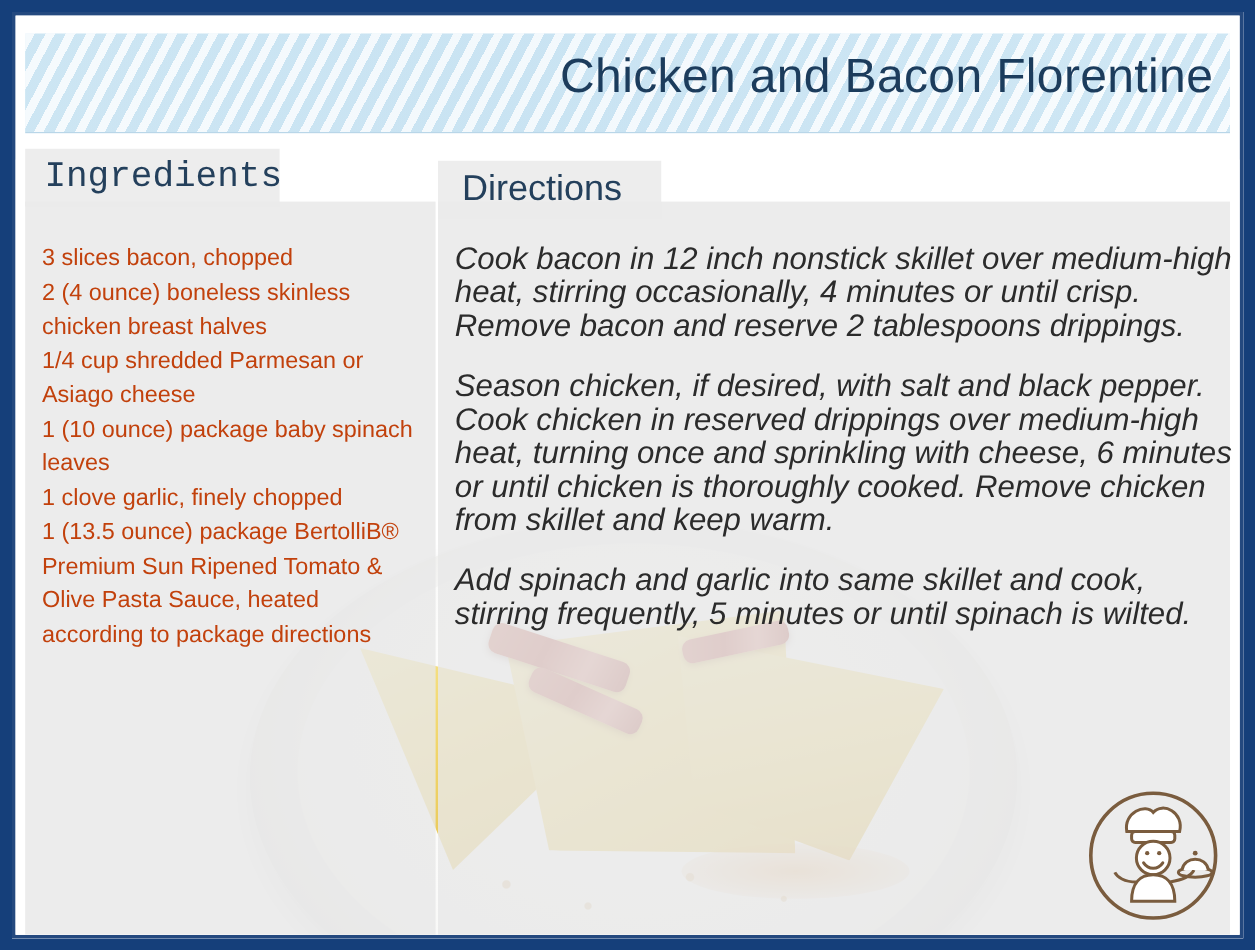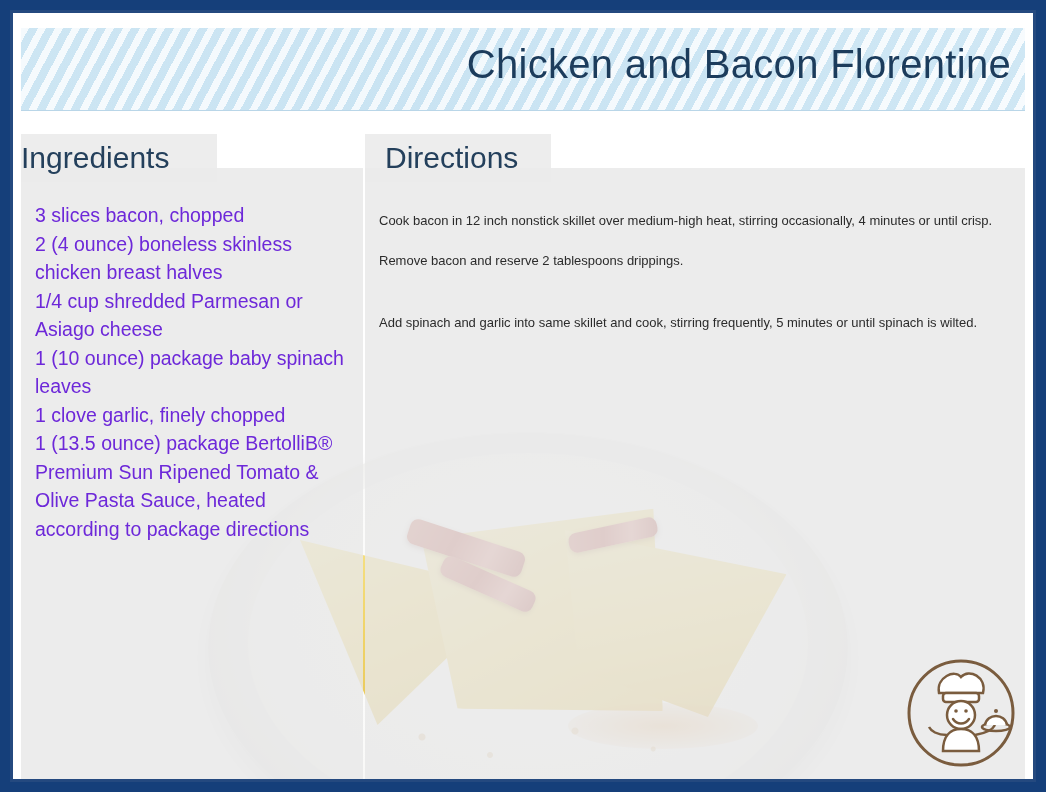--- a/index.html
+++ b/index.html
@@ -175,52 +175,55 @@
     height: 611px;
   }
   .tab {
     position: absolute;
     background: rgba(235,235,235,0.88);
     height: 48px;
     line-height: 48px;
   }
   .tab-ing {
     left: 8px;
-    top: 121px;
+    top: 111px;
     width: 196px;
+    padding-left: 16px;
+    font-family: Liberation Mono, monospace;
   }
   .tab-dir {
     left: 352px;
     top: 121px;
     width: 166px;
     padding-left: 20px;
   }
   .tab-label {
     font-size: 30px;
     color: #24405c;
     font-weight: normal;
   }
   .ing-text {
     position: absolute;
     left: 22px;
     top: 188px;
     width: 320px;
     font-size: 19.5px;
     line-height: 28.5px;
-    color: #6d28d9;
+    color: #c2410c;
     white-space: pre-wrap;
   }
   .dir-body {
     position: absolute;
     left: 366px;
     top: 188px;
     width: 648px;
-    font-size: 13px;
-    line-height: 40px;
+    font-size: 26px;
+    line-height: 28px;
     color: #2b2b2b;
+    font-style: italic;
   }
   .dir-body p {
     margin: 0 0 22px 0;
   }
 
   
   .chef-logo {
     position: absolute;
     right: 14px;
     bottom: 8px;
@@ -267,20 +270,21 @@
 1 (10 ounce) package baby spinach leaves
 1 clove garlic, finely chopped
 1 (13.5 ounce) package BertolliB® Premium Sun Ripened Tomato &amp; Olive Pasta Sauce, heated according to package directions</div>
 
     <div class="panel panel-dir"></div>
     <div class="tab tab-dir">
       <span class="tab-label">Directions</span>
     </div>
     <div class="dir-body">
       <p>Cook bacon in 12 inch nonstick skillet over medium-high heat, stirring occasionally, 4 minutes or until crisp. Remove bacon and reserve 2 tablespoons drippings.</p>
+      <p>Season chicken, if desired, with salt and black pepper. Cook chicken in reserved drippings over medium-high heat, turning once and sprinkling with cheese, 6 minutes or until chicken is thoroughly cooked. Remove chicken from skillet and keep warm.</p>
       <p>Add spinach and garlic into same skillet and cook, stirring frequently, 5 minutes or until spinach is wilted.</p>
     </div>
 
     <div class="chef-logo">
       <svg viewBox="0 0 116 116" width="116" height="116" aria-hidden="true">
         <circle cx="58" cy="58" r="52" fill="none" stroke="#7a5c3e" stroke-width="3"></circle>
 
         <path d="M36 38 C33 22, 52 14, 58 22 C66 13, 84 22, 80 38 Z" fill="#ffffff" stroke="#7a5c3e" stroke-width="2.5"></path>
         <rect x="40" y="38" width="36" height="9" rx="3" fill="#ffffff" stroke="#7a5c3e" stroke-width="2.5"></rect>
 

